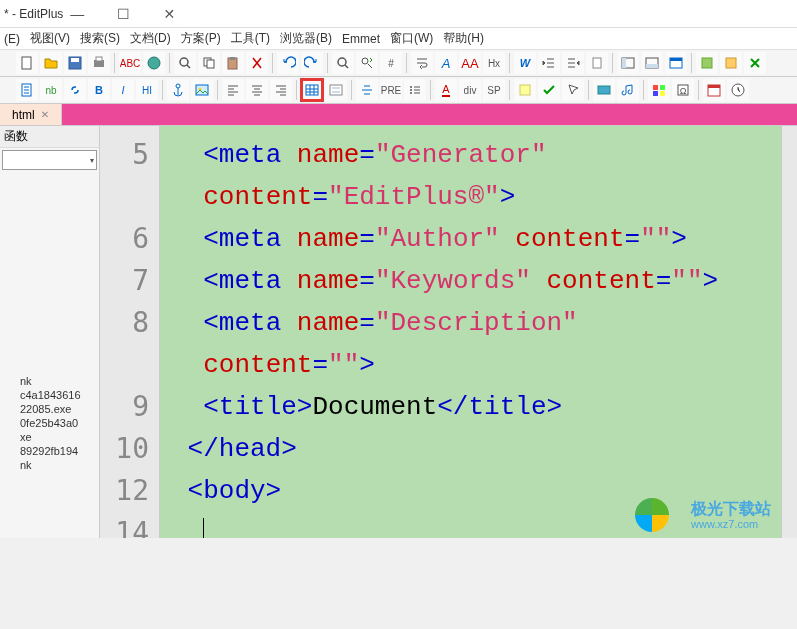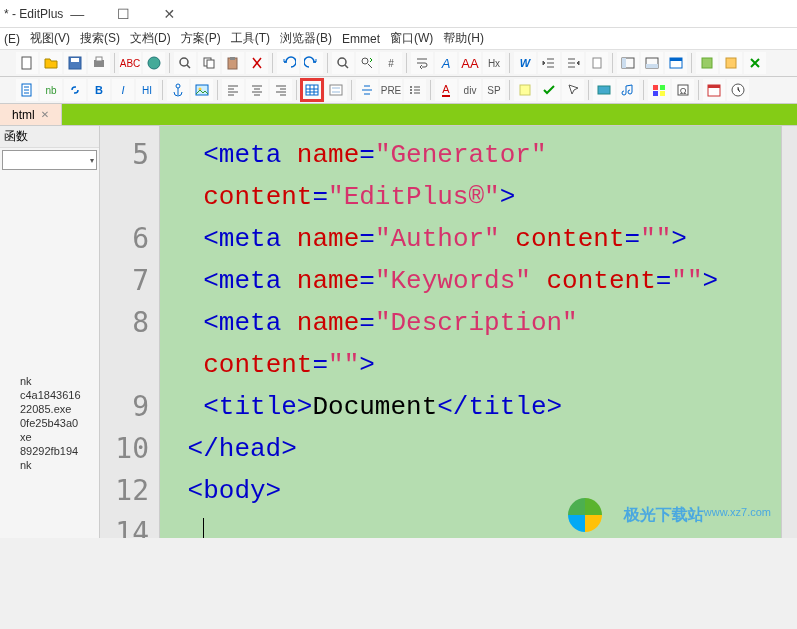--- a/index.html
+++ b/index.html
@@ -9,21 +9,21 @@
 .titlebar .winbtns { display: flex; gap: 18px; align-items: center; }
 .titlebar .winbtns span { width: 28px; text-align: center; font-size: 14px; color: #555; }
 .menubar { height: 22px; background: #fff; display: flex; align-items: center; padding: 0 4px; gap: 10px; border-bottom: 1px solid #e0e0e0; }
 .menubar span { color: #333; }
 .toolbar { background: #f5f5f5; border-bottom: 1px solid #ccc; padding: 2px 16px; display: flex; flex-wrap: wrap; gap: 2px; align-items: center; }
 .tbrow { display: flex; gap: 2px; align-items: center; flex-wrap: nowrap; width: 100%; }
 .tbtn { width: 22px; height: 22px; display: inline-flex; align-items: center; justify-content: center; font-size: 11px; border: 1px solid transparent; background: #fafafa; }
 .tbtn svg { width: 16px; height: 16px; }
 .tsep { width: 1px; height: 20px; background: #ccc; margin: 0 2px; }
 .highlight-box { border: 2px solid #e53935; box-shadow: 0 0 0 1px #e53935; }
-.tabbar { height: 22px; background: #84cc16; border-bottom: 1px solid #ccc; display: flex; }
+.tabbar { height: 22px; background: #ec4899; border-bottom: 1px solid #ccc; display: flex; }
 .tab { padding: 2px 12px; background: #fce4d6; border-right: 1px solid #ccc; display: flex; align-items: center; gap: 6px; font-size: 12px; }
 .tab .close { color: #888; font-size: 10px; }
 .main { display: flex; height: 412px; }
 .sidebar { width: 100px; background: #f5f5f5; border-right: 1px solid #ccc; display: flex; flex-direction: column; }
 .side-head { padding: 2px 4px; background: #eee; border-bottom: 1px solid #ddd; }
 .side-combo { height: 20px; border: 1px solid #999; background: #fff; margin: 2px; display: flex; align-items: center; justify-content: flex-end; padding: 0 2px; }
 .side-combo .arrow { color: #555; font-size: 8px; }
 .side-spacer { flex: 0 0 200px; }
 .filelist { flex: 1; overflow: hidden; padding: 2px 0; }
 .filelist div { padding: 1px 20px; white-space: nowrap; font-size: 11px; color: #333; }
@@ -32,21 +32,21 @@
 .gutter div { height: 42px; line-height: 42px; }
 .code { flex: 1; padding: 8px 8px 0 12px; font-family: Consolas, "Courier New", monospace; font-size: 26px; line-height: 42px; white-space: pre; overflow: hidden; }
 .code .line { height: 42px; display: block; }
 .tag { color: #0000cc; }
 .attr { color: #cc0000; }
 .str { color: #d6336c; }
 .txt { color: #000; }
 .cursor { display: inline-block; width: 1px; height: 30px; background: #000; vertical-align: middle; }
 .watermark { position: absolute; right: 10px; bottom: 6px; display: flex; align-items: center; gap: 6px; }
 .watermark .logo { width: 34px; height: 34px; border-radius: 50%; background: conic-gradient(#5ab42e 0 25%, #ffc107 25% 50%, #03a9f4 50% 75%, #4caf50 75% 100%); }
-.watermark .wmtext { display: flex; flex-direction: row; line-height: 1.1; margin-left: 16px; }
+.watermark .wmtext { display: flex; flex-direction: column; line-height: 1.1; margin-left: 16px; }
 .watermark .wmtext .cn { font-size: 16px; font-weight: bold; color: #4aa8e0; }
 .watermark .wmtext .url { font-size: 11px; color: #4aa8e0; }
 .scrollbar-v { width: 16px; background: #e8e8e8; border-left: 1px solid #ccc; }
 .txtlabel { font-size: 10px; color: #555; }
 </style>
 </head>
 <body>
 
 <div class="titlebar">
   <span class="title">* - EditPlus</span>

